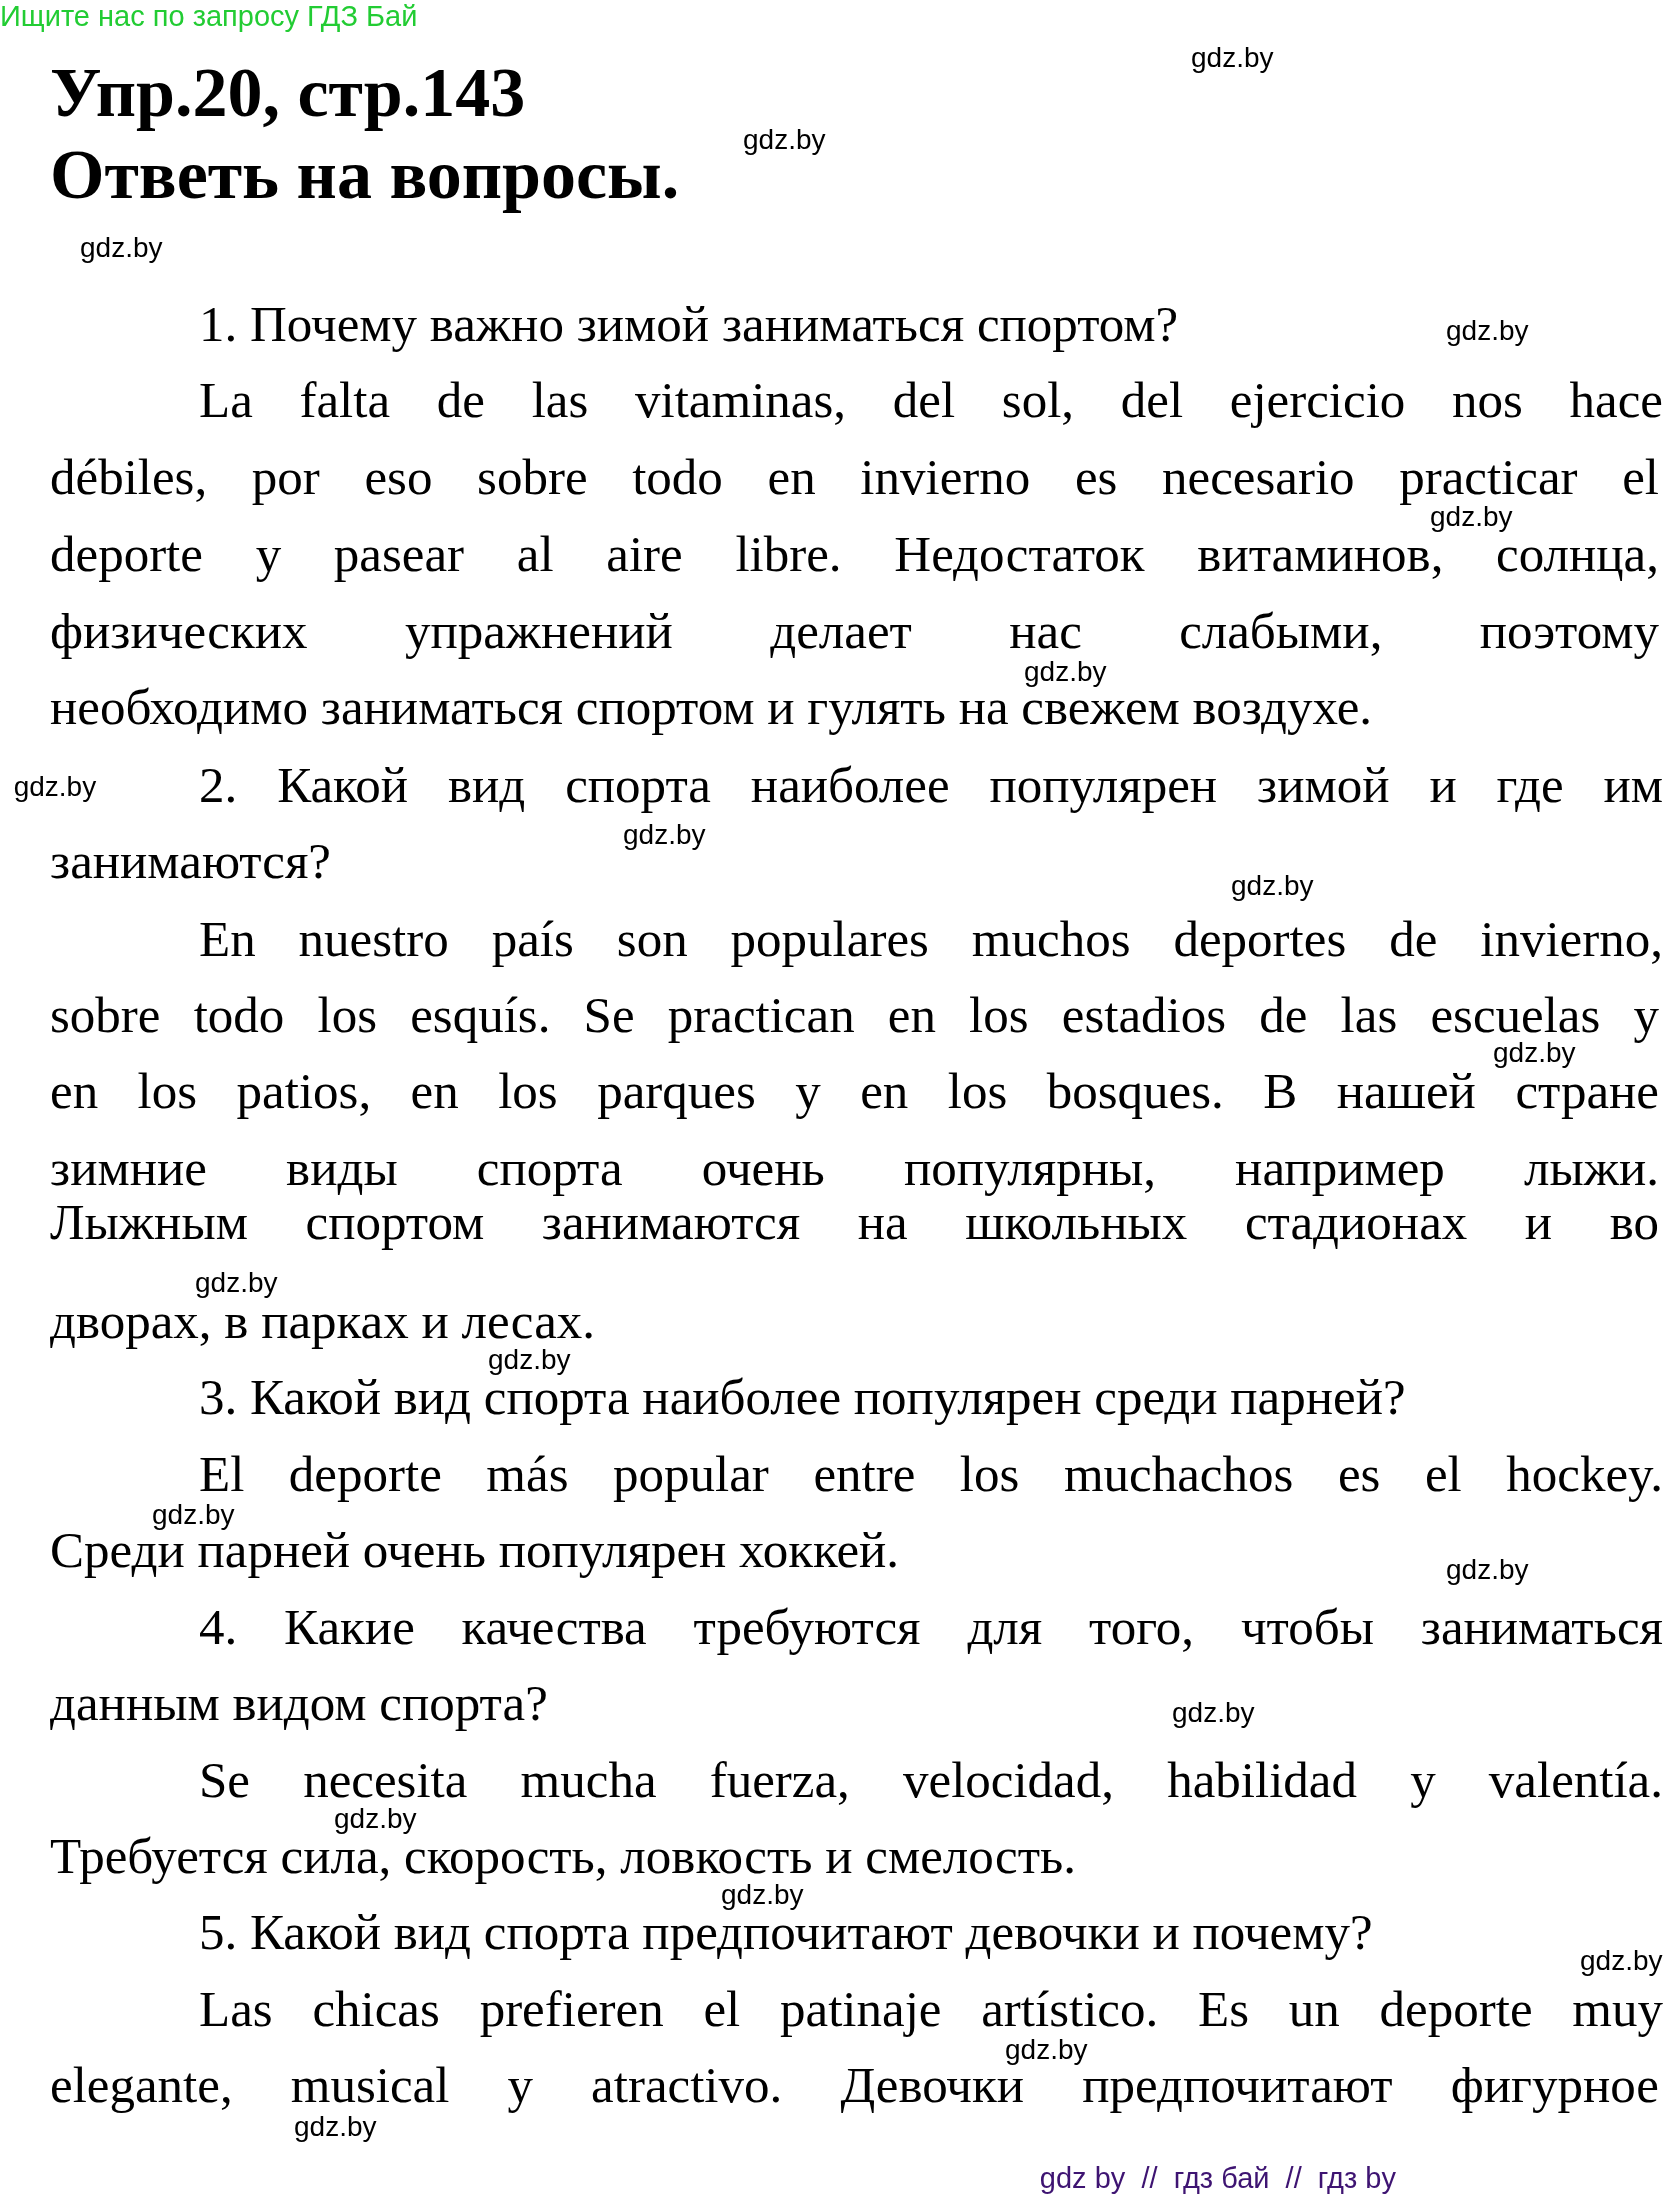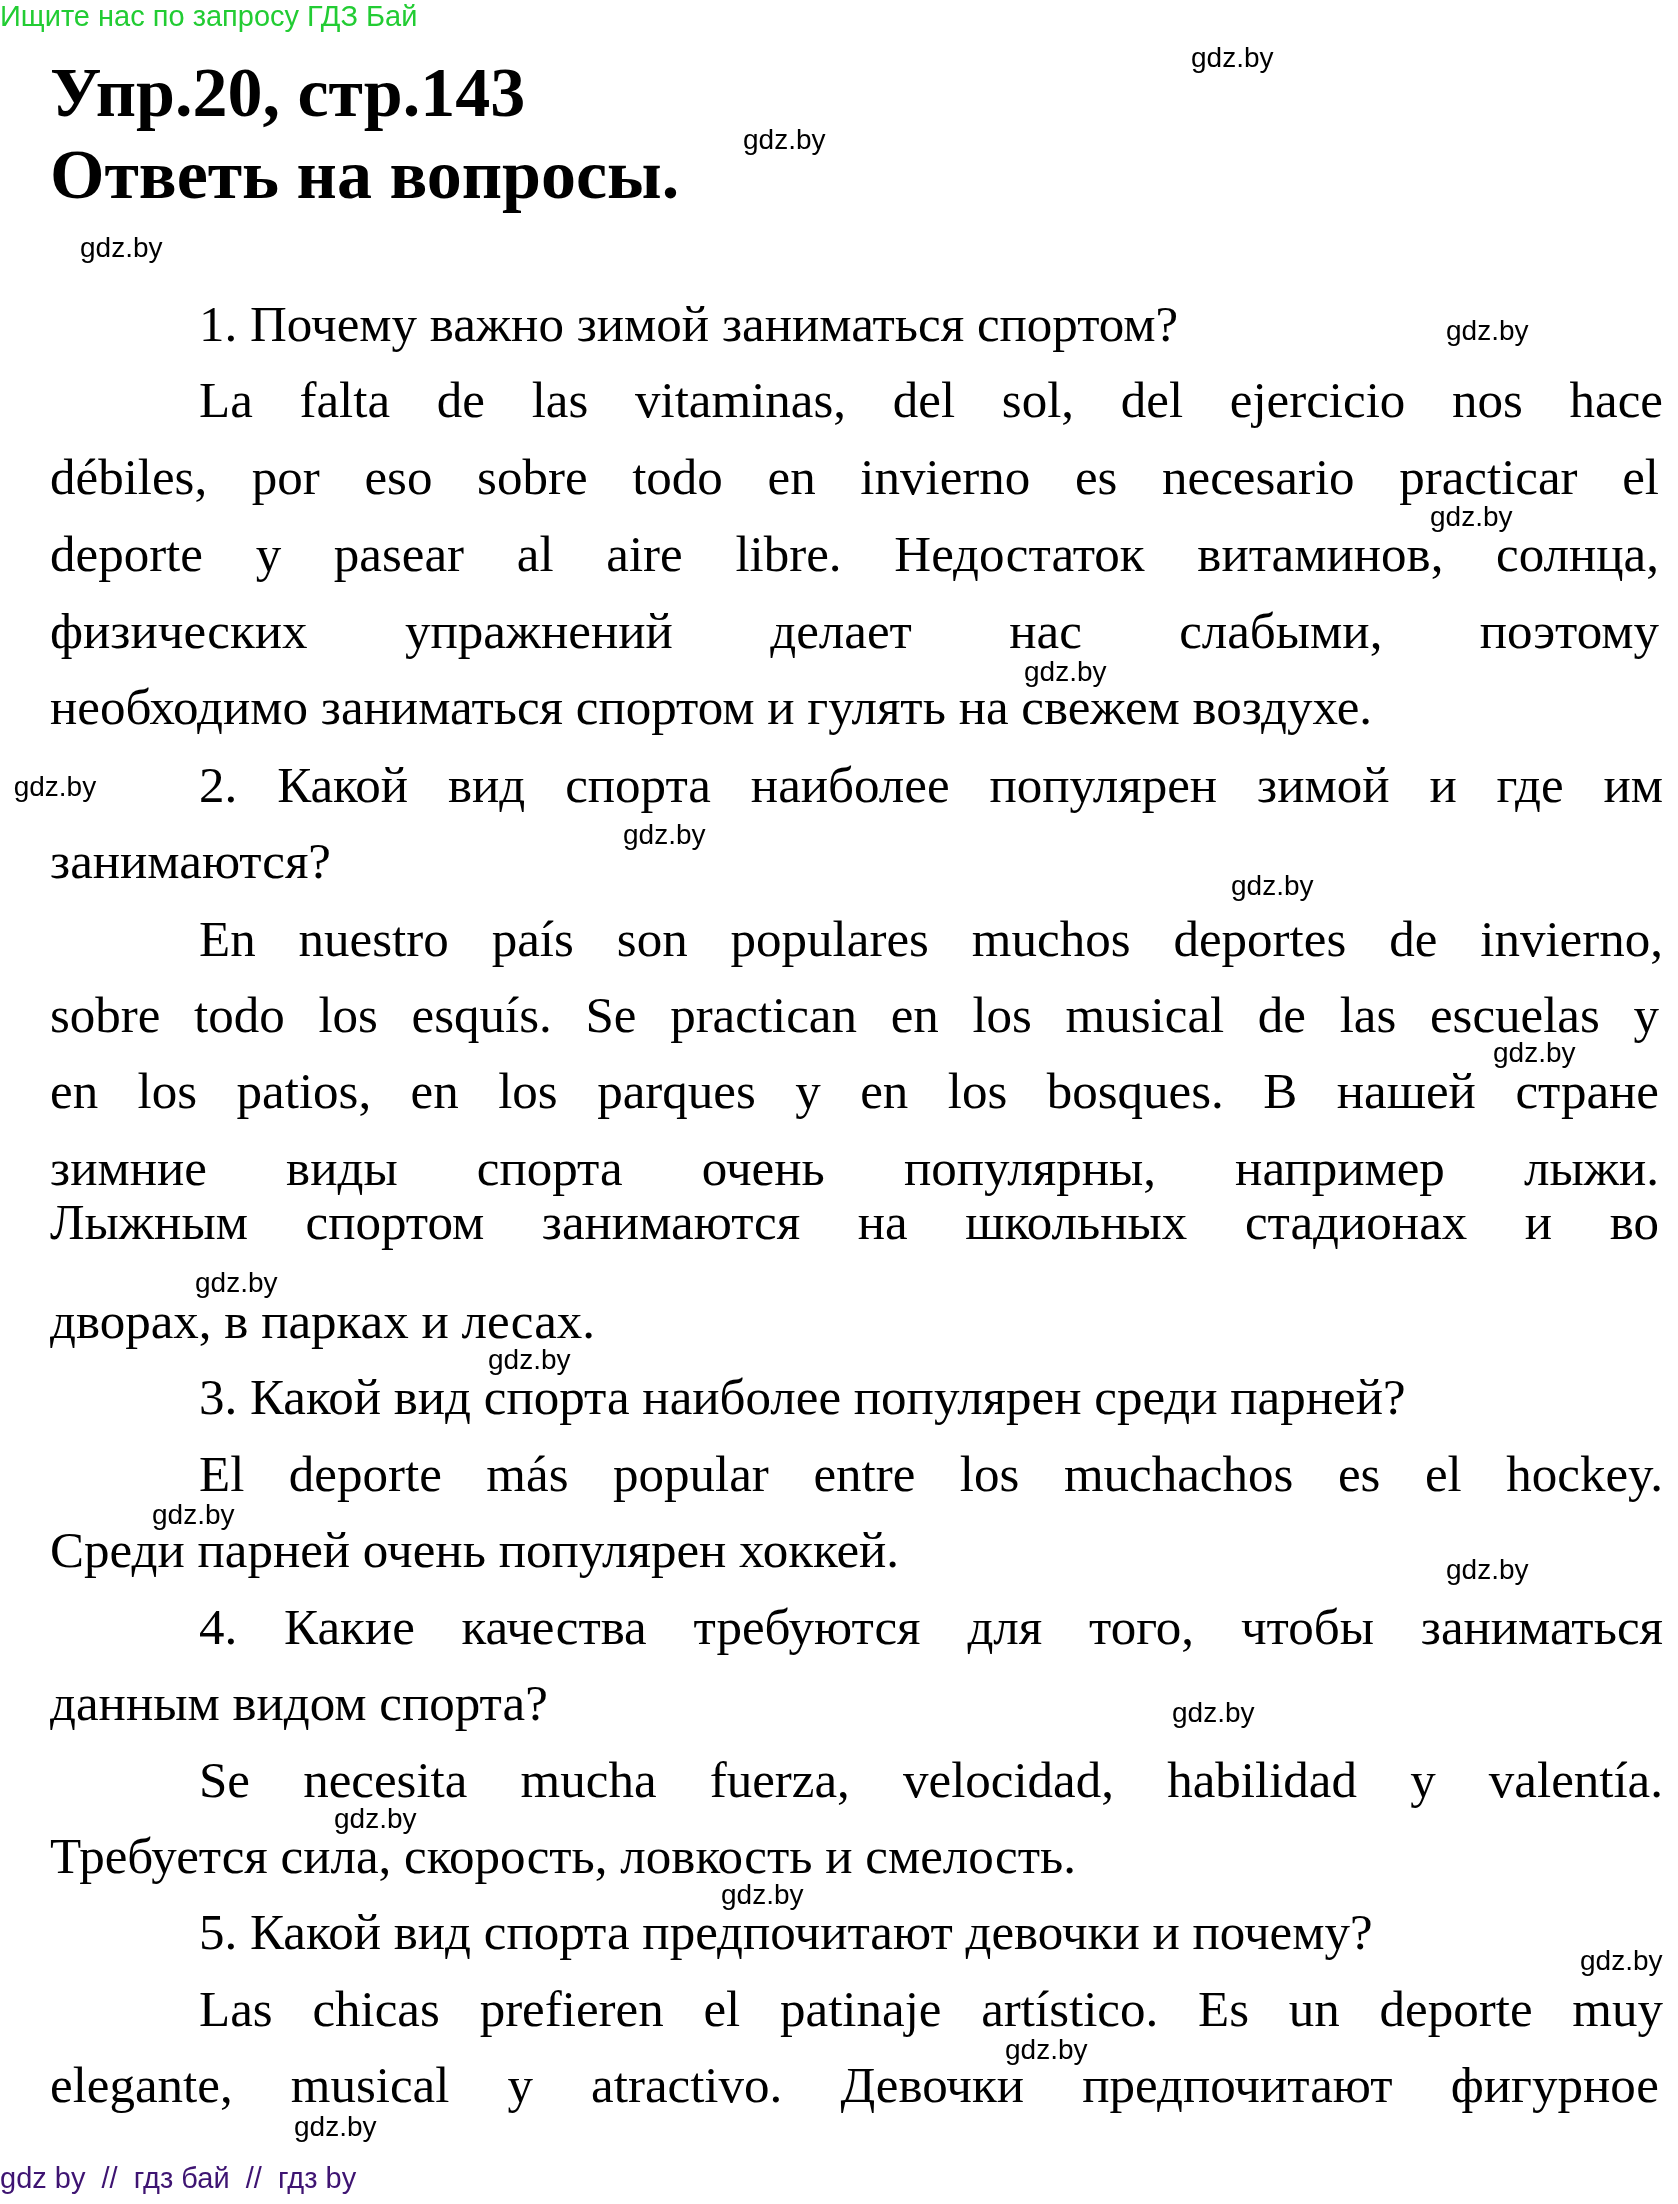--- a/index.html
+++ b/index.html
@@ -1,18 +1,18 @@
 <!DOCTYPE html>
 <html><head>
 <meta charset="utf-8">
 <style>
   html,body{margin:0;padding:0;background:#fff;}
   body{width:1678px;height:2204px;position:relative;overflow:hidden;font-family:"Liberation Serif","DejaVu Serif",serif;color:#000;}
   .top-note{position:absolute;left:0;width:1678px;top:0;font-family:"Liberation Sans",sans-serif;font-size:29px;line-height:33px;}
-  .footer{position:absolute;left:0;width:1396px;top:2161px;text-align:left;font-family:"Liberation Sans",sans-serif;font-size:29px;line-height:35px;white-space:pre;}
+  .footer{position:absolute;left:0;width:1396px;top:2161px;text-align:right;font-family:"Liberation Sans",sans-serif;font-size:29px;line-height:35px;white-space:pre;}
   .h{position:absolute;left:50px;font-weight:bold;font-size:70px;line-height:59px;}
   .line{position:absolute;left:50px;width:1609px;font-size:51px;line-height:59px;white-space:nowrap;}
   .line.j{text-align:justify;text-align-last:justify;white-space:normal;}
   .line.ind{left:199px;width:1464px;}
   .wm{position:absolute;font-family:"Liberation Sans",sans-serif;font-size:28px;line-height:29px;color:#000;}
 </style>
 </head>
 <body>
 
 <div class="top-note" style="color:#22cc33">Ищите нас по запросу ГДЗ Бай</div>
@@ -22,21 +22,21 @@
 
 <div class="line ind" style="top:295px">1. Почему важно зимой заниматься спортом?</div>
 <div class="line ind j" style="top:371px">La falta de las vitaminas, del sol, del ejercicio nos hace</div>
 <div class="line j" style="top:448px">débiles, por eso sobre todo en invierno es necesario practicar el</div>
 <div class="line j" style="top:525px">deporte y pasear al aire libre. Недостаток витаминов, солнца,</div>
 <div class="line j" style="top:602px">физических упражнений делает нас слабыми, поэтому</div>
 <div class="line" style="top:678px">необходимо заниматься спортом и гулять на свежем воздухе.</div>
 <div class="line ind j" style="top:756px">2. Какой вид спорта наиболее популярен зимой и где им</div>
 <div class="line" style="top:832px">занимаются?</div>
 <div class="line ind j" style="top:910px">En nuestro país son populares muchos deportes de invierno,</div>
-<div class="line j" style="top:986px">sobre todo los esquís. Se practican en los musical de las escuelas y</div>
+<div class="line j" style="top:986px">sobre todo los esquís. Se practican en los estadios de las escuelas y</div>
 <div class="line j" style="top:1062px">en los patios, en los parques y en los bosques. В нашей стране</div>
 <div class="line j" style="top:1139px">зимние виды спорта очень популярны, например лыжи.</div>
 <div class="line j" style="top:1193px">Лыжным спортом занимаются на школьных стадионах и во</div>
 <div class="line" style="top:1292px">дворах, в парках и лесах.</div>
 <div class="line ind" style="top:1368px">3. Какой вид спорта наиболее популярен среди парней?</div>
 <div class="line ind j" style="top:1445px">El deporte más popular entre los muchachos es el hockey.</div>
 <div class="line" style="top:1521px">Среди парней очень популярен хоккей.</div>
 <div class="line ind j" style="top:1598px">4. Какие качества требуются для того, чтобы заниматься</div>
 <div class="line" style="top:1674px">данным видом спорта?</div>
 <div class="line ind j" style="top:1751px">Se necesita mucha fuerza, velocidad, habilidad y valentía.</div>

